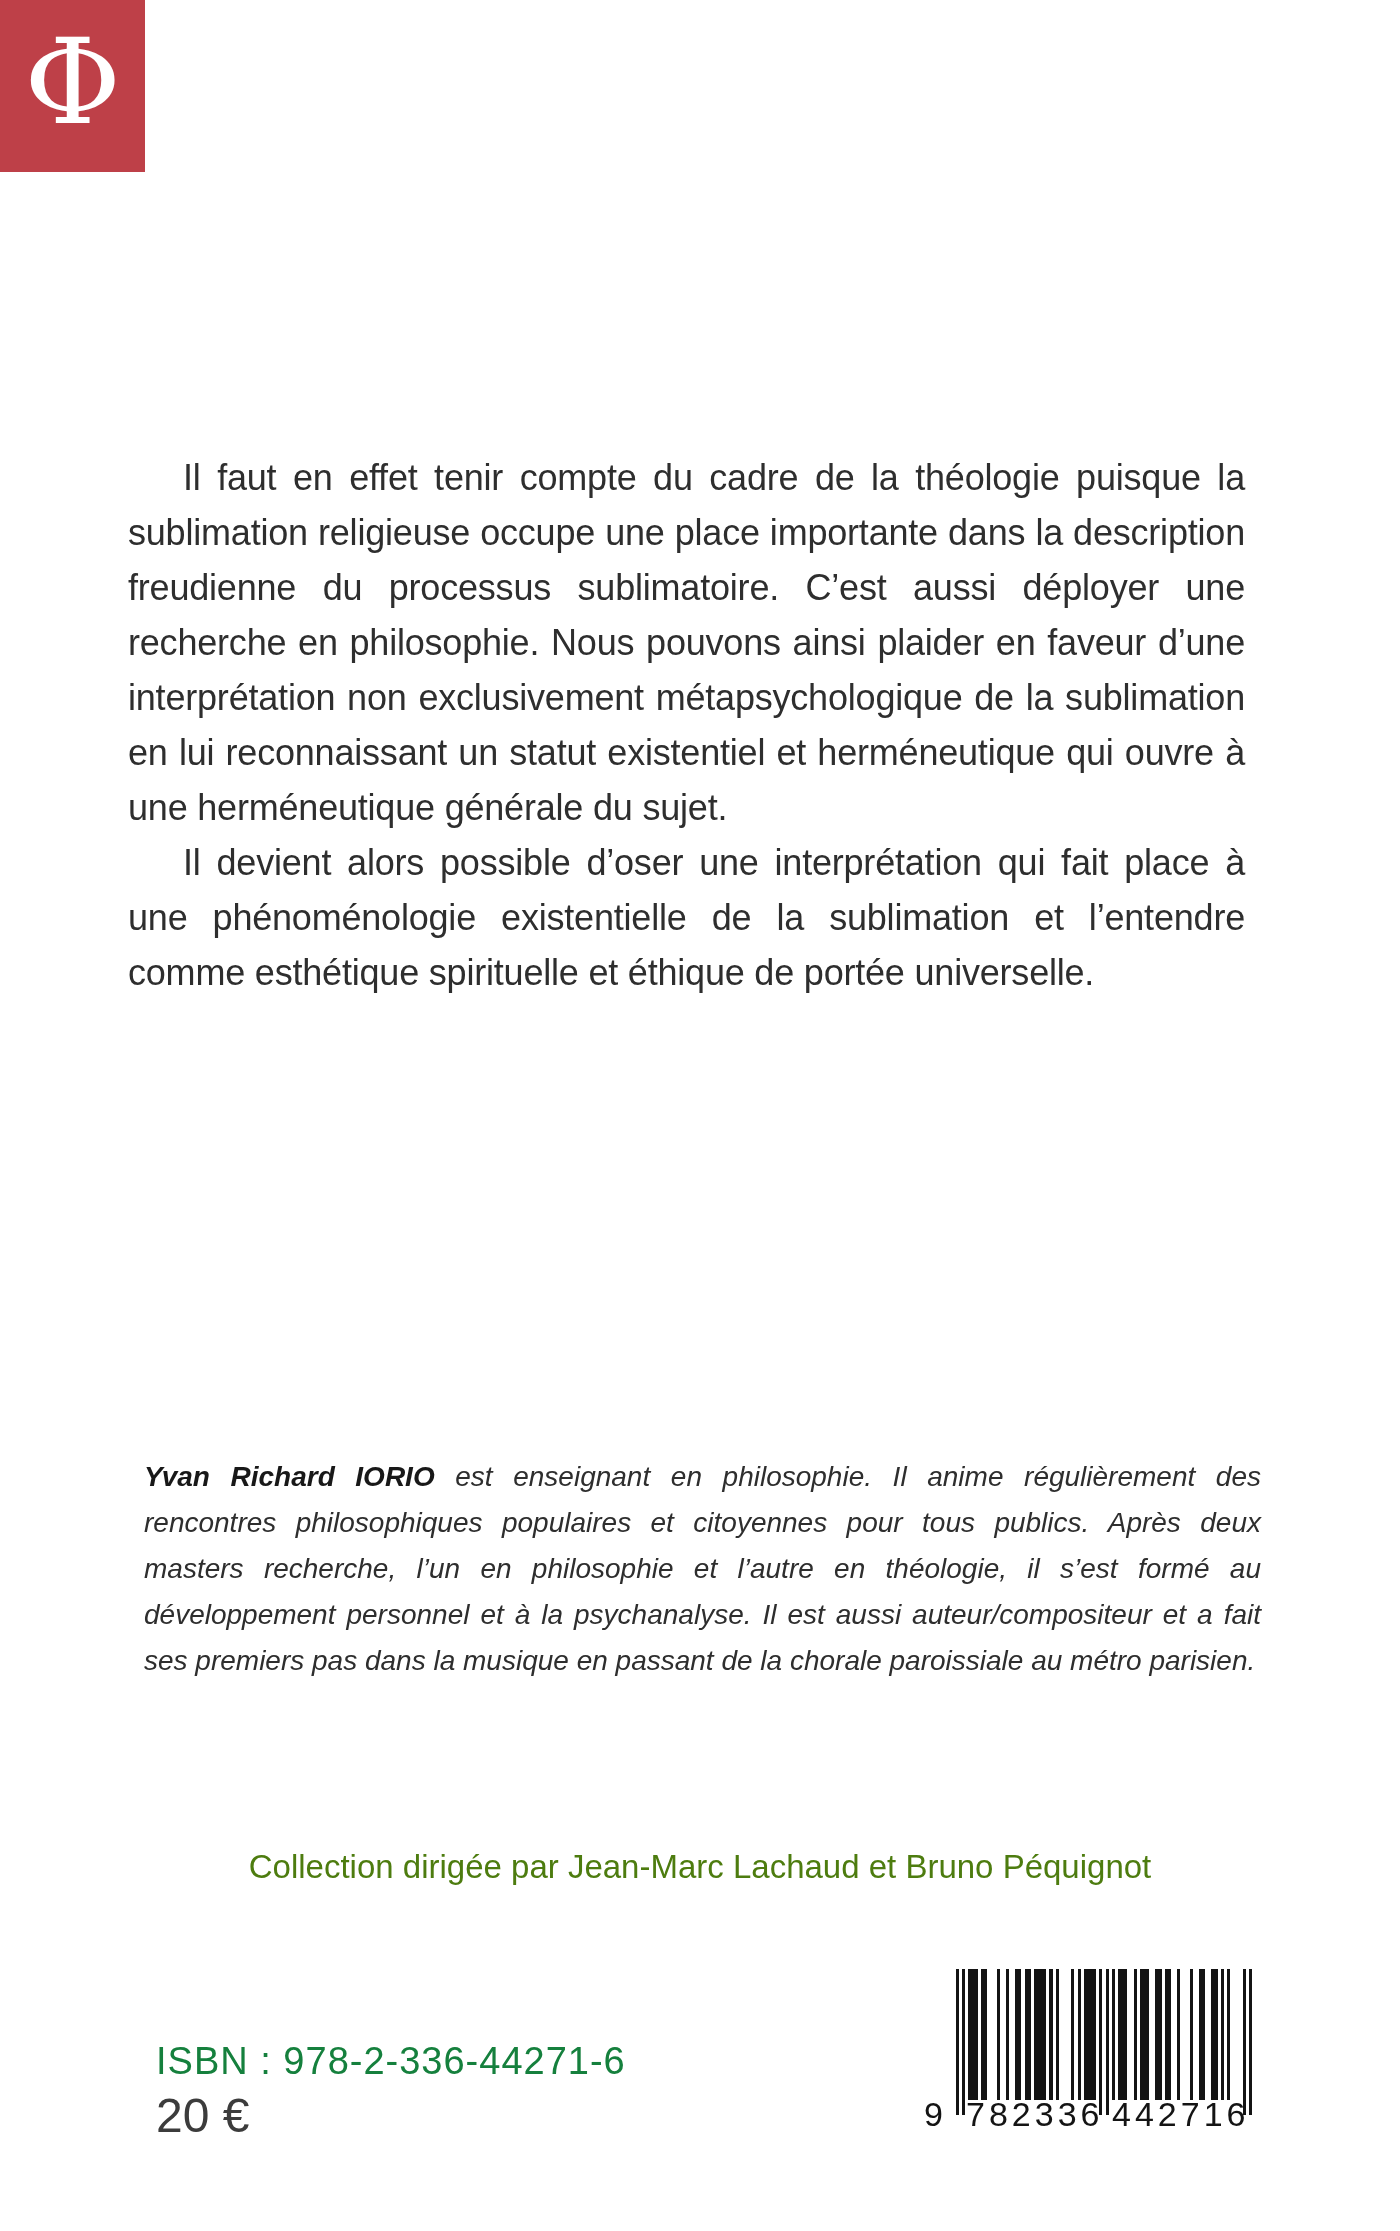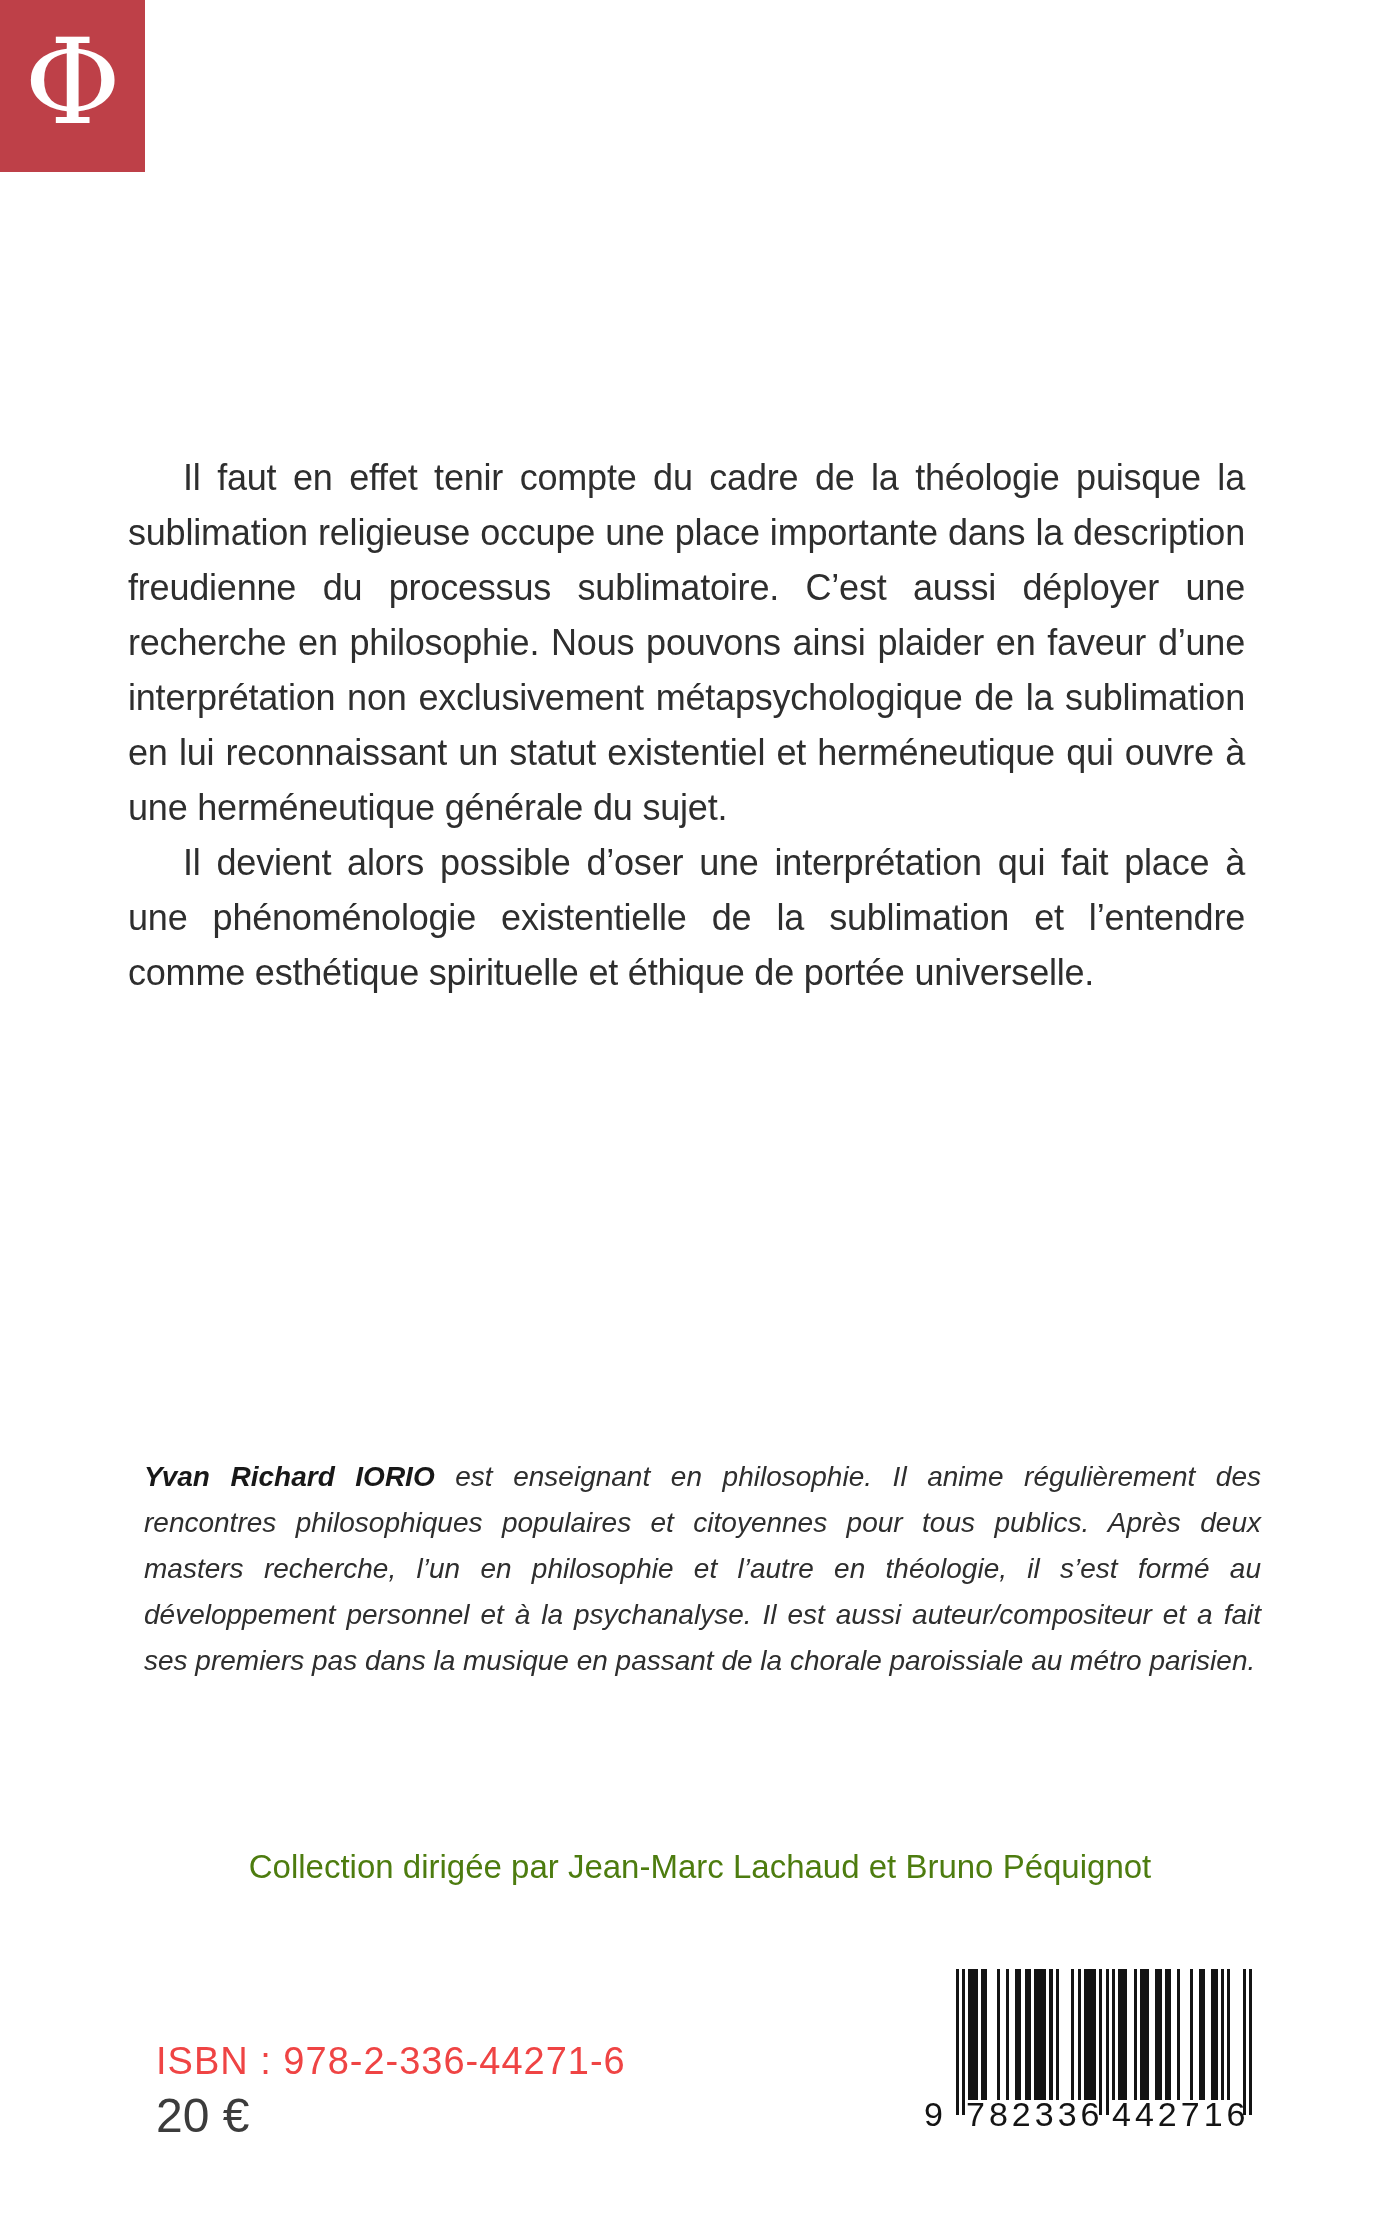--- a/index.html
+++ b/index.html
@@ -33,21 +33,21 @@
     font-style:italic;font-size:28px;line-height:46px;text-align:justify;color:#2e2e2e;margin-left:16px;
   }
   .bio p{margin:0;}
   .bio-name{font-weight:bold;font-style:italic;color:#181818;}
   .collection{
     position:absolute;left:0;top:1848px;width:100%;
     text-align:center;font-size:33px;color:#4d7c0f;
   }
   .isbn{
     position:absolute;left:156px;top:2040px;
-    font-size:38px;letter-spacing:1px;color:#ef4444;
+    font-size:38px;letter-spacing:1px;color:#15803d;
   }
   .price{
     position:absolute;left:156px;top:2088px;
     font-size:48px;color:#3c3c3c;
   }
   .barcode{
     position:absolute;left:956px;top:1969px;width:296px;height:170px;background:#ffffff;
   }
   .bars{position:absolute;left:0;top:0;width:100%;height:100%;}
   .bar{position:absolute;top:0;height:131px;background:#141414;}

